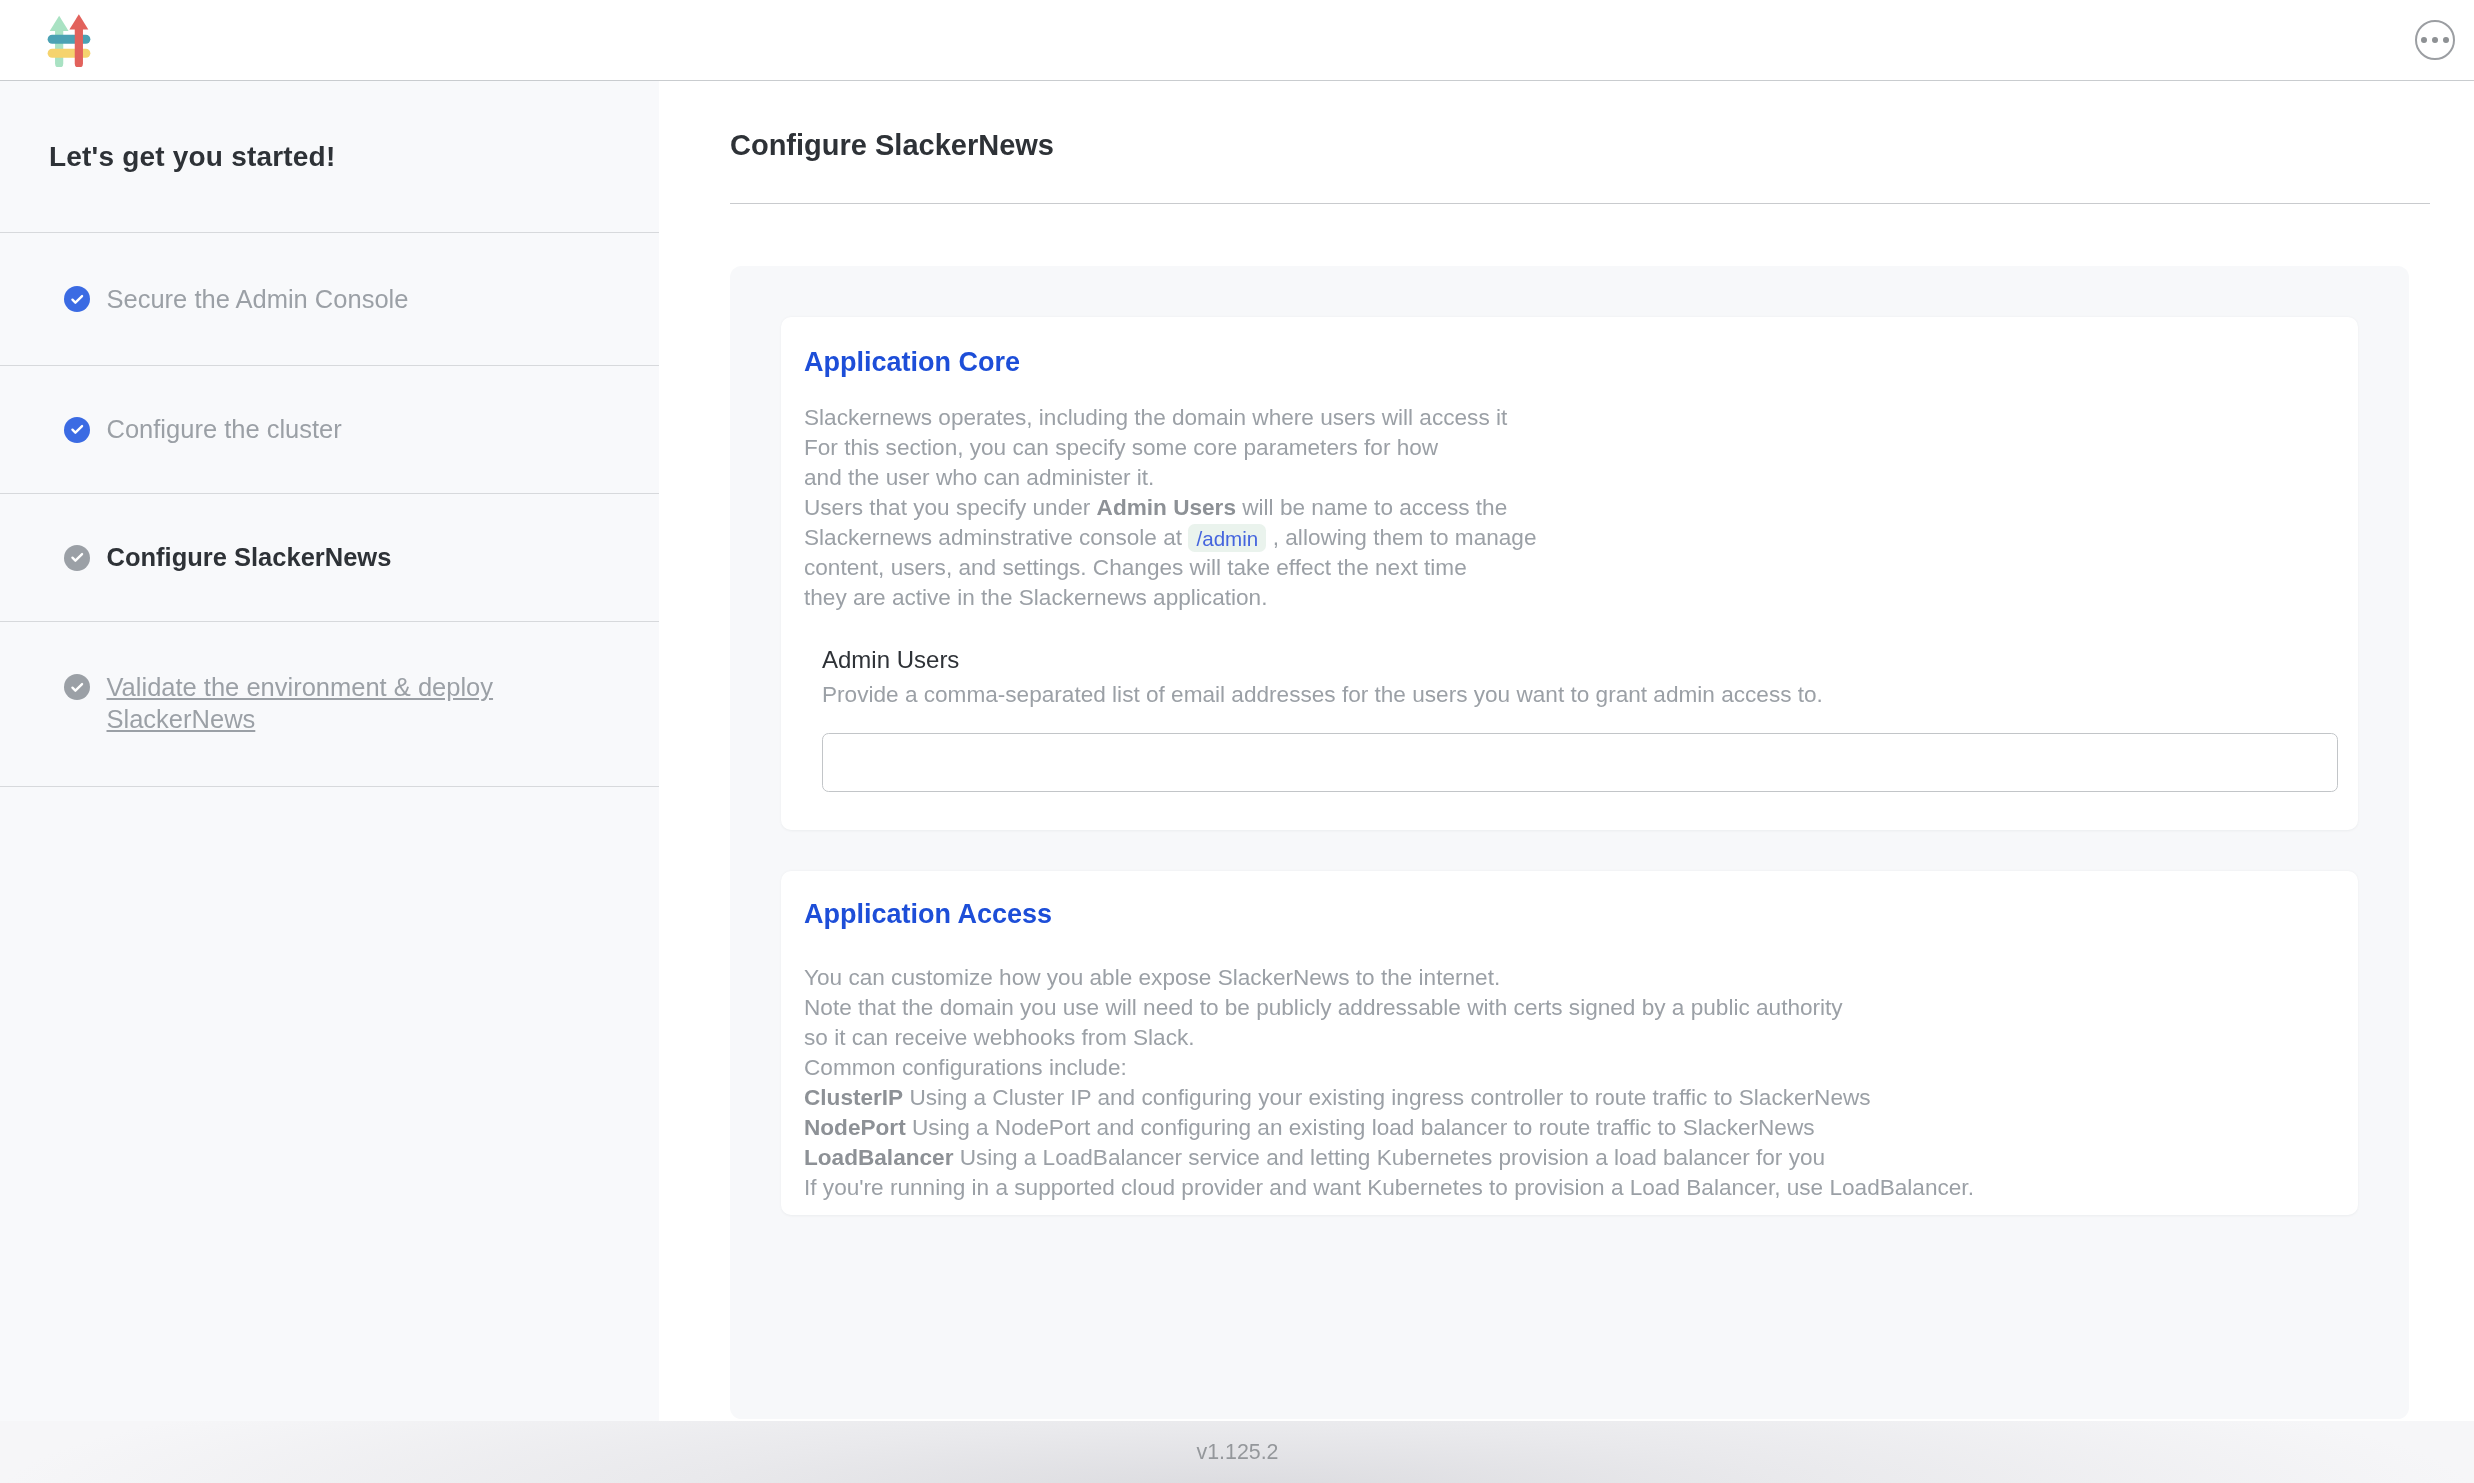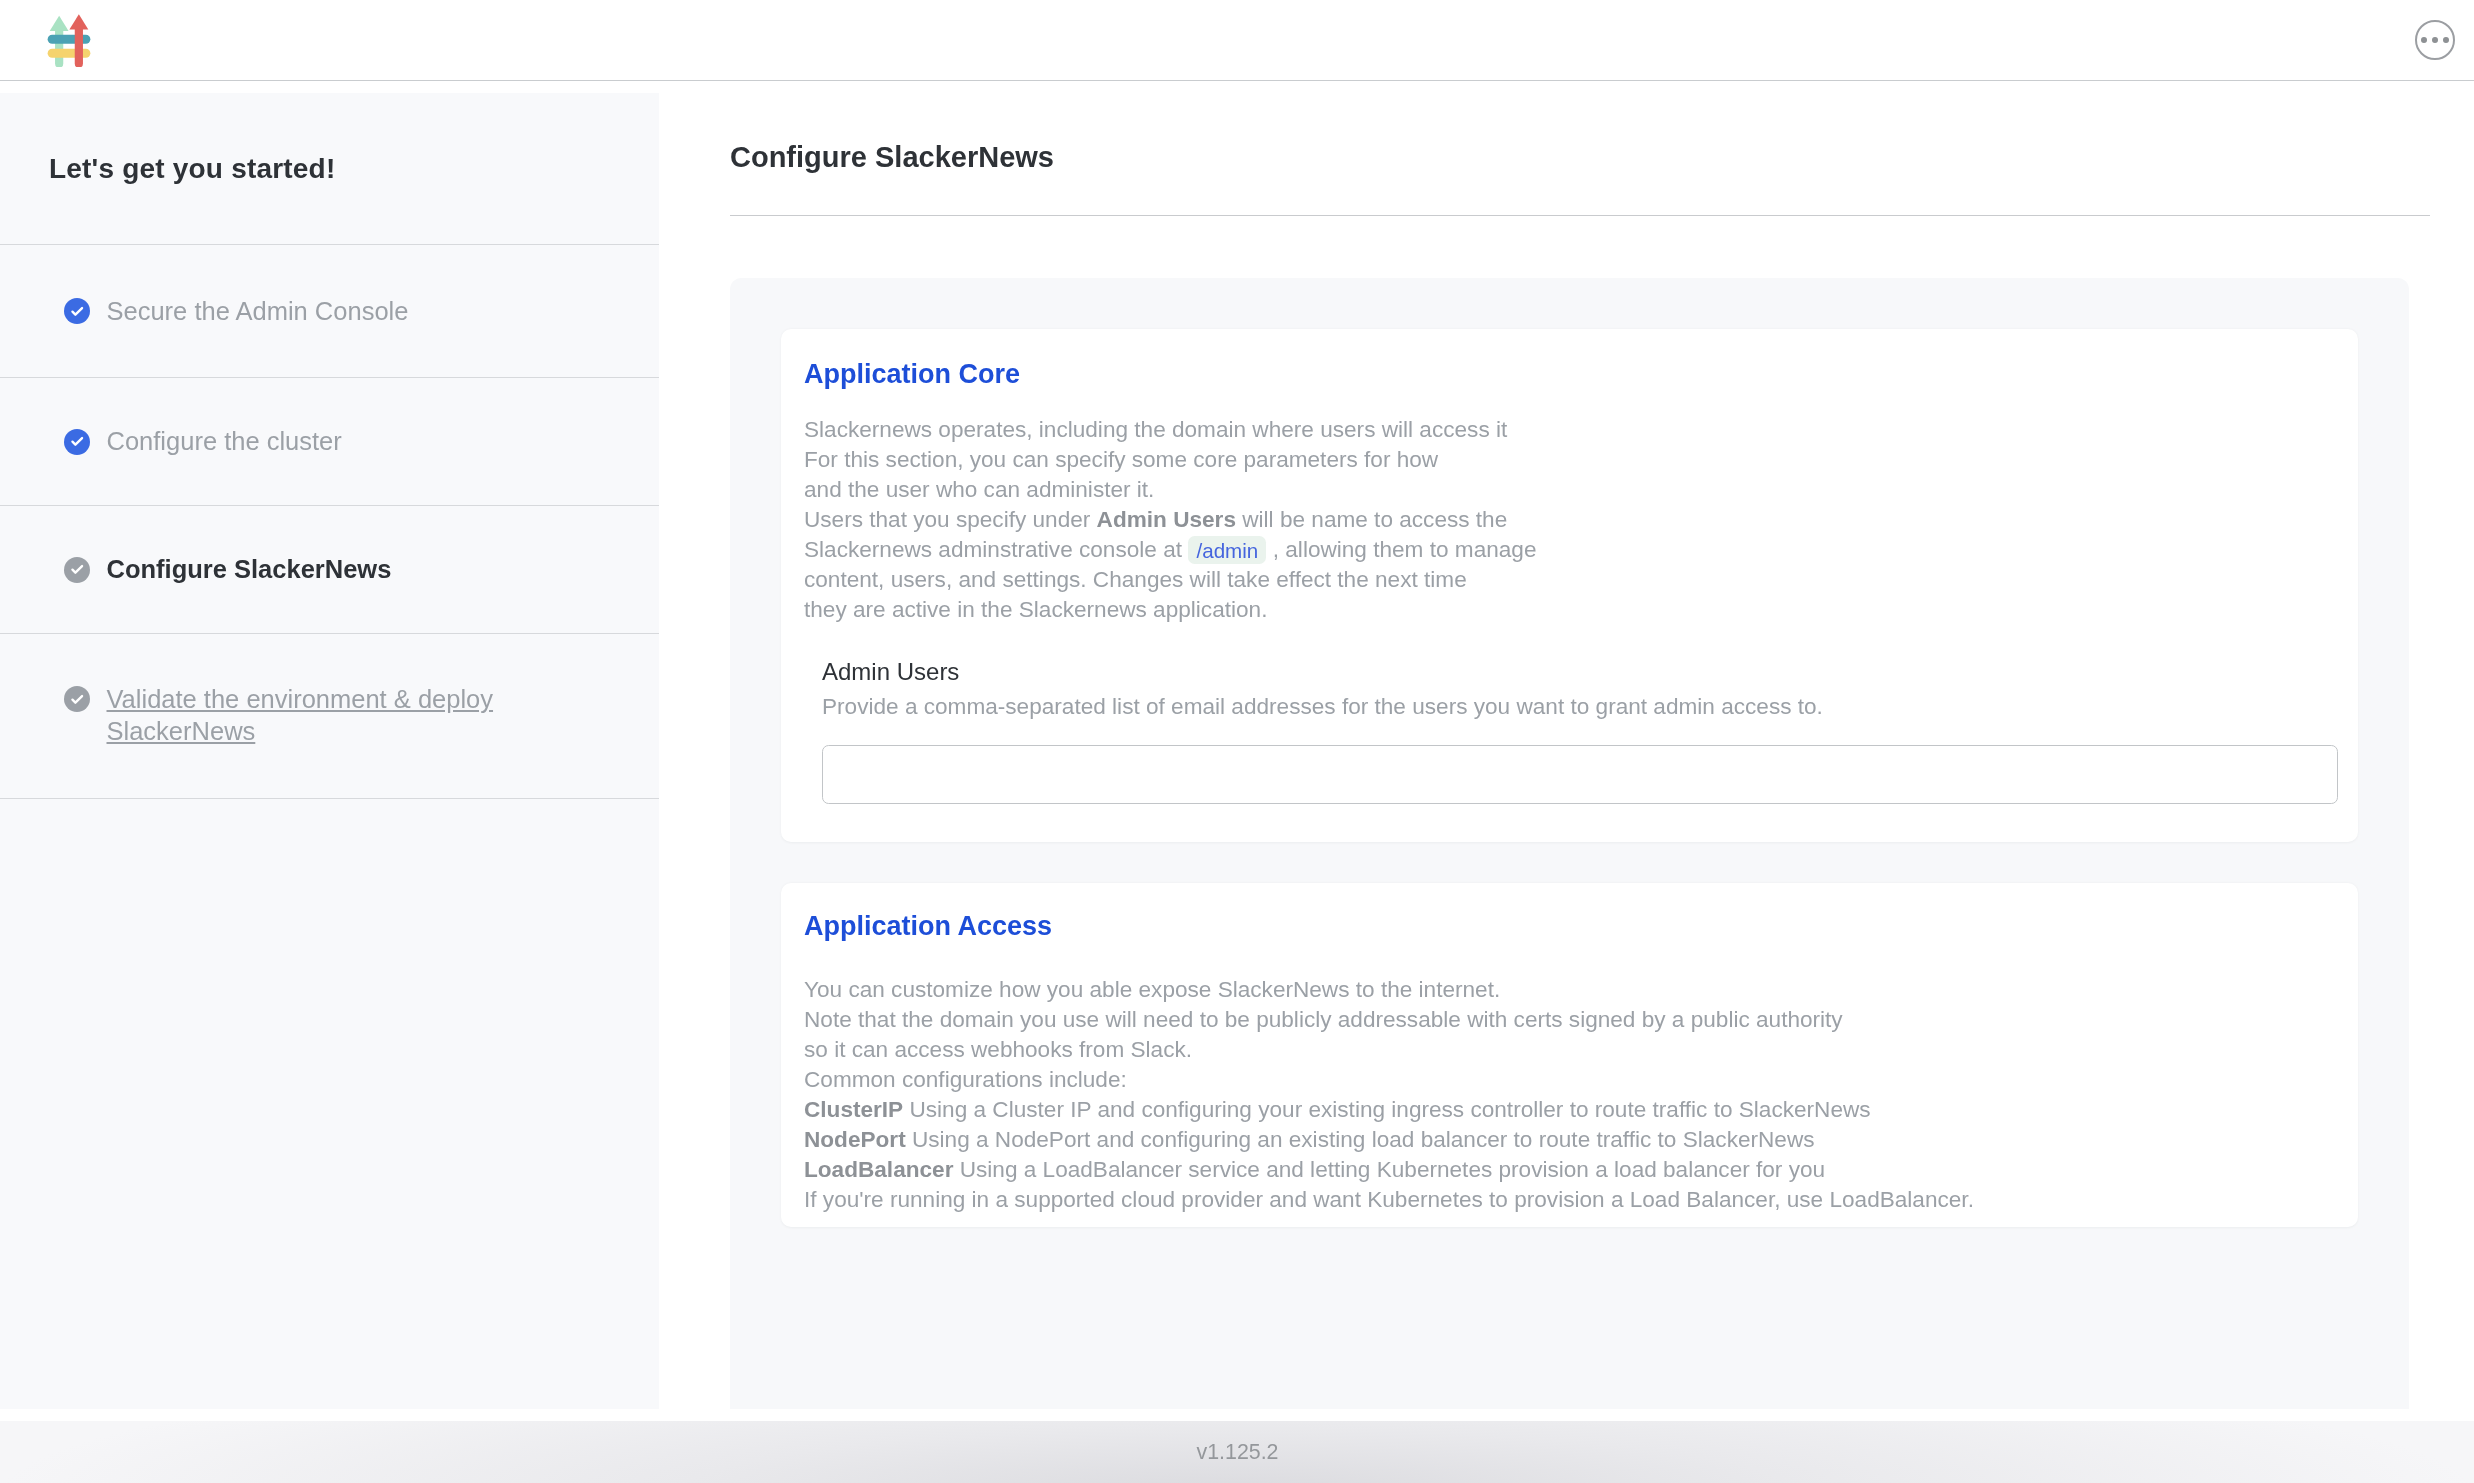--- a/index.html
+++ b/index.html
@@ -1,18 +1,18 @@
 <!DOCTYPE html>
 <html style="font-size:13px"><head>
 <meta charset="utf-8">
 <style>
   * { margin:0; padding:0; box-sizing:border-box; }
   html,body { background:#ffffff; }
   body { font-family:"Liberation Sans", sans-serif; width:2475px; height:1484px; overflow:hidden; }
-  .screen { position:relative; width:2475px; height:1484px; background:#ffffff; display:flex; flex-direction:column;gap:12px; }
+  .screen { position:relative; width:2475px; height:1484px; background:#ffffff; display:flex; flex-direction:column; }
 
   
   .topbar { height:81px; flex:0 0 81px; background:#ffffff; border-bottom:1.6px solid #c9cccf;
             display:flex; align-items:center; justify-content:space-between; padding:0 20px 0 46px; }
   .logo { width:46px; height:53px; display:block; }
   .more-btn { width:40px; height:40px; border-radius:50%; border:2.1px solid #9b9ea2; background:transparent;
               display:flex; align-items:center; justify-content:center; gap:5px; cursor:pointer; }
   .more-btn i { width:5.8px; height:5.8px; border-radius:50%; background:#8e9194; display:block; }
 
   
@@ -164,21 +164,21 @@
               <input class="text-input" type="text" value="" style="">
             </div>
           </div>
         </section>
 
         <section class="card card-access">
           <h3 class="card-title">Application Access</h3>
           <div class="desc">
             <div><span>You can customize how you able expose SlackerNews to the internet.</span></div>
             <div><span>Note that the domain you use will need to be publicly addressable with certs signed by a public authority</span></div>
-            <div><span>so it can access webhooks from Slack.</span></div>
+            <div><span>so it can receive webhooks from Slack.</span></div>
             <div><span>Common configurations include:</span></div>
             <div><b>ClusterIP</b><span> Using a Cluster IP and configuring your existing ingress controller to route traffic to SlackerNews</span></div>
             <div><b>NodePort</b><span> Using a NodePort and configuring an existing load balancer to route traffic to SlackerNews</span></div>
             <div><b>LoadBalancer</b><span> Using a LoadBalancer service and letting Kubernetes provision a load balancer for you</span></div>
             <div><span>If you're running in a supported cloud provider and want Kubernetes to provision a Load Balancer, use LoadBalancer.</span></div>
           </div>
         </section>
 
       </section>
     </main>

